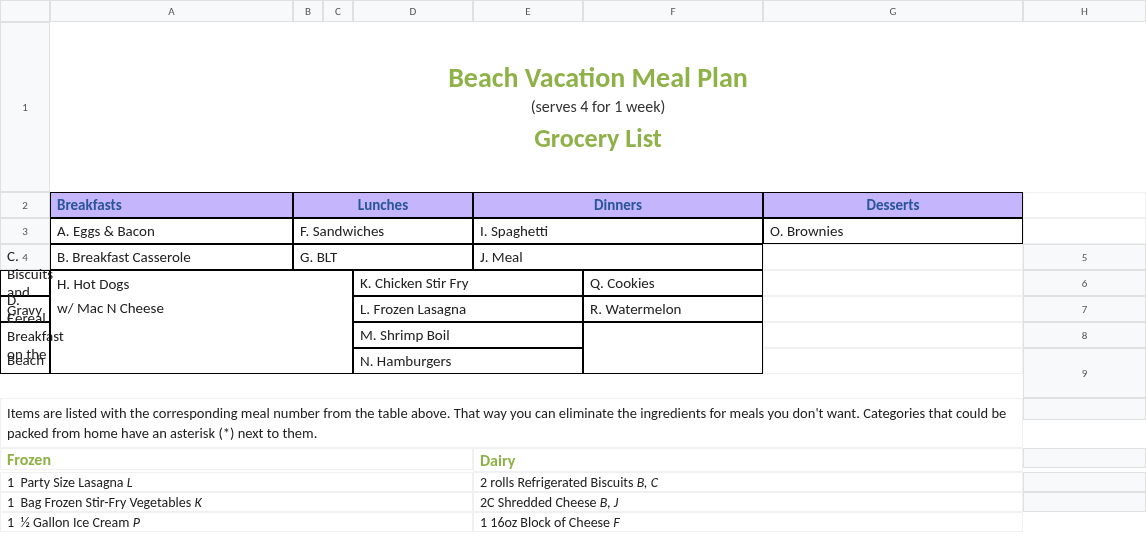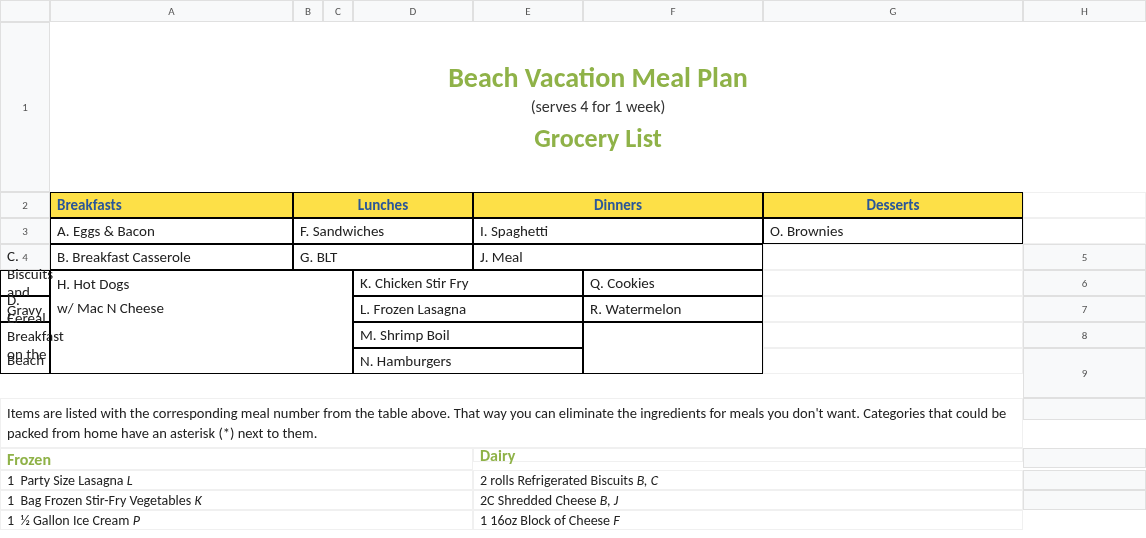--- a/index.html
+++ b/index.html
@@ -42,21 +42,21 @@
       grid-column: 2 / 10;
       display: flex;
       flex-direction: column;
       align-items: center;
       justify-content: center;
       height: 170px;
     }
     .title1 { font-size: 28px; font-weight: bold; color: #8fb248; margin-bottom: 2px; }
     .subtitle { font-size: 16px; color: #333; margin-bottom: 6px; }
     .title2 { font-size: 26px; font-weight: bold; color: #8fb248; }
-    .meal-header { font-weight: bold; color: #2a5699; background: #fde047; }
+    .meal-header { font-weight: bold; color: #2a5699; background: #c4b5fd; }
     .table-cell { border: 1px solid #000 !important; font-size: 15px; }
     .table-cell.noborder-bottom { border-bottom: none !important; }
     .table-cell.noborder-top { border-top: none !important; }
     .center { justify-content: center; }
     .cat-header { font-weight: bold; color: #8fb248; font-size: 16px; }
     .grocery-item { font-size: 14px; }
     .italic { font-style: italic; }
     .row-h-std { height: 26px; }
     .row-h-tall { height: 50px; }
   </style>
@@ -128,21 +128,21 @@
   <div class="cell table-cell noborder-top row-h-std" style="grid-column: span 3"></div>
   <div class="cell table-cell row-h-std" style="grid-column: span 2">N. Hamburgers</div>
   <div class="cell table-cell noborder-top row-h-std"></div>
   <div class="cell row-h-std"></div>
 
   <div class="row-header row-h-tall">9</div>
   <div class="cell row-h-tall" style="grid-column: span 8; font-size:14.5px; line-height:1.4; align-items:flex-start; padding-top:4px">Items are listed with the corresponding meal number from the table above. That way you can eliminate the ingredients for meals you don't want. Categories that could be packed from home have an asterisk (*) next to them.</div>
 
   <div class="row-header" style="height:22px"></div>
   <div class="cell cat-header" style="grid-column: span 5; height:22px">Frozen</div>
-  <div class="cell cat-header" style="grid-column: span 3; height:14px">Dairy</div>
+  <div class="cell cat-header" style="grid-column: span 3; height:24px">Dairy</div>
 
   <div class="row-header" style="height:20px"></div>
   <div class="cell grocery-item" style="grid-column: span 5; height:20px">
     <span>1</span>&nbsp;&nbsp;
     <span>Party Size Lasagna</span>&nbsp;
     <span class="italic">L</span>
   </div>
   <div class="cell grocery-item" style="grid-column: span 3; height:20px">
     <span>2 rolls</span>&nbsp;
     <span>Refrigerated Biscuits</span>&nbsp;

